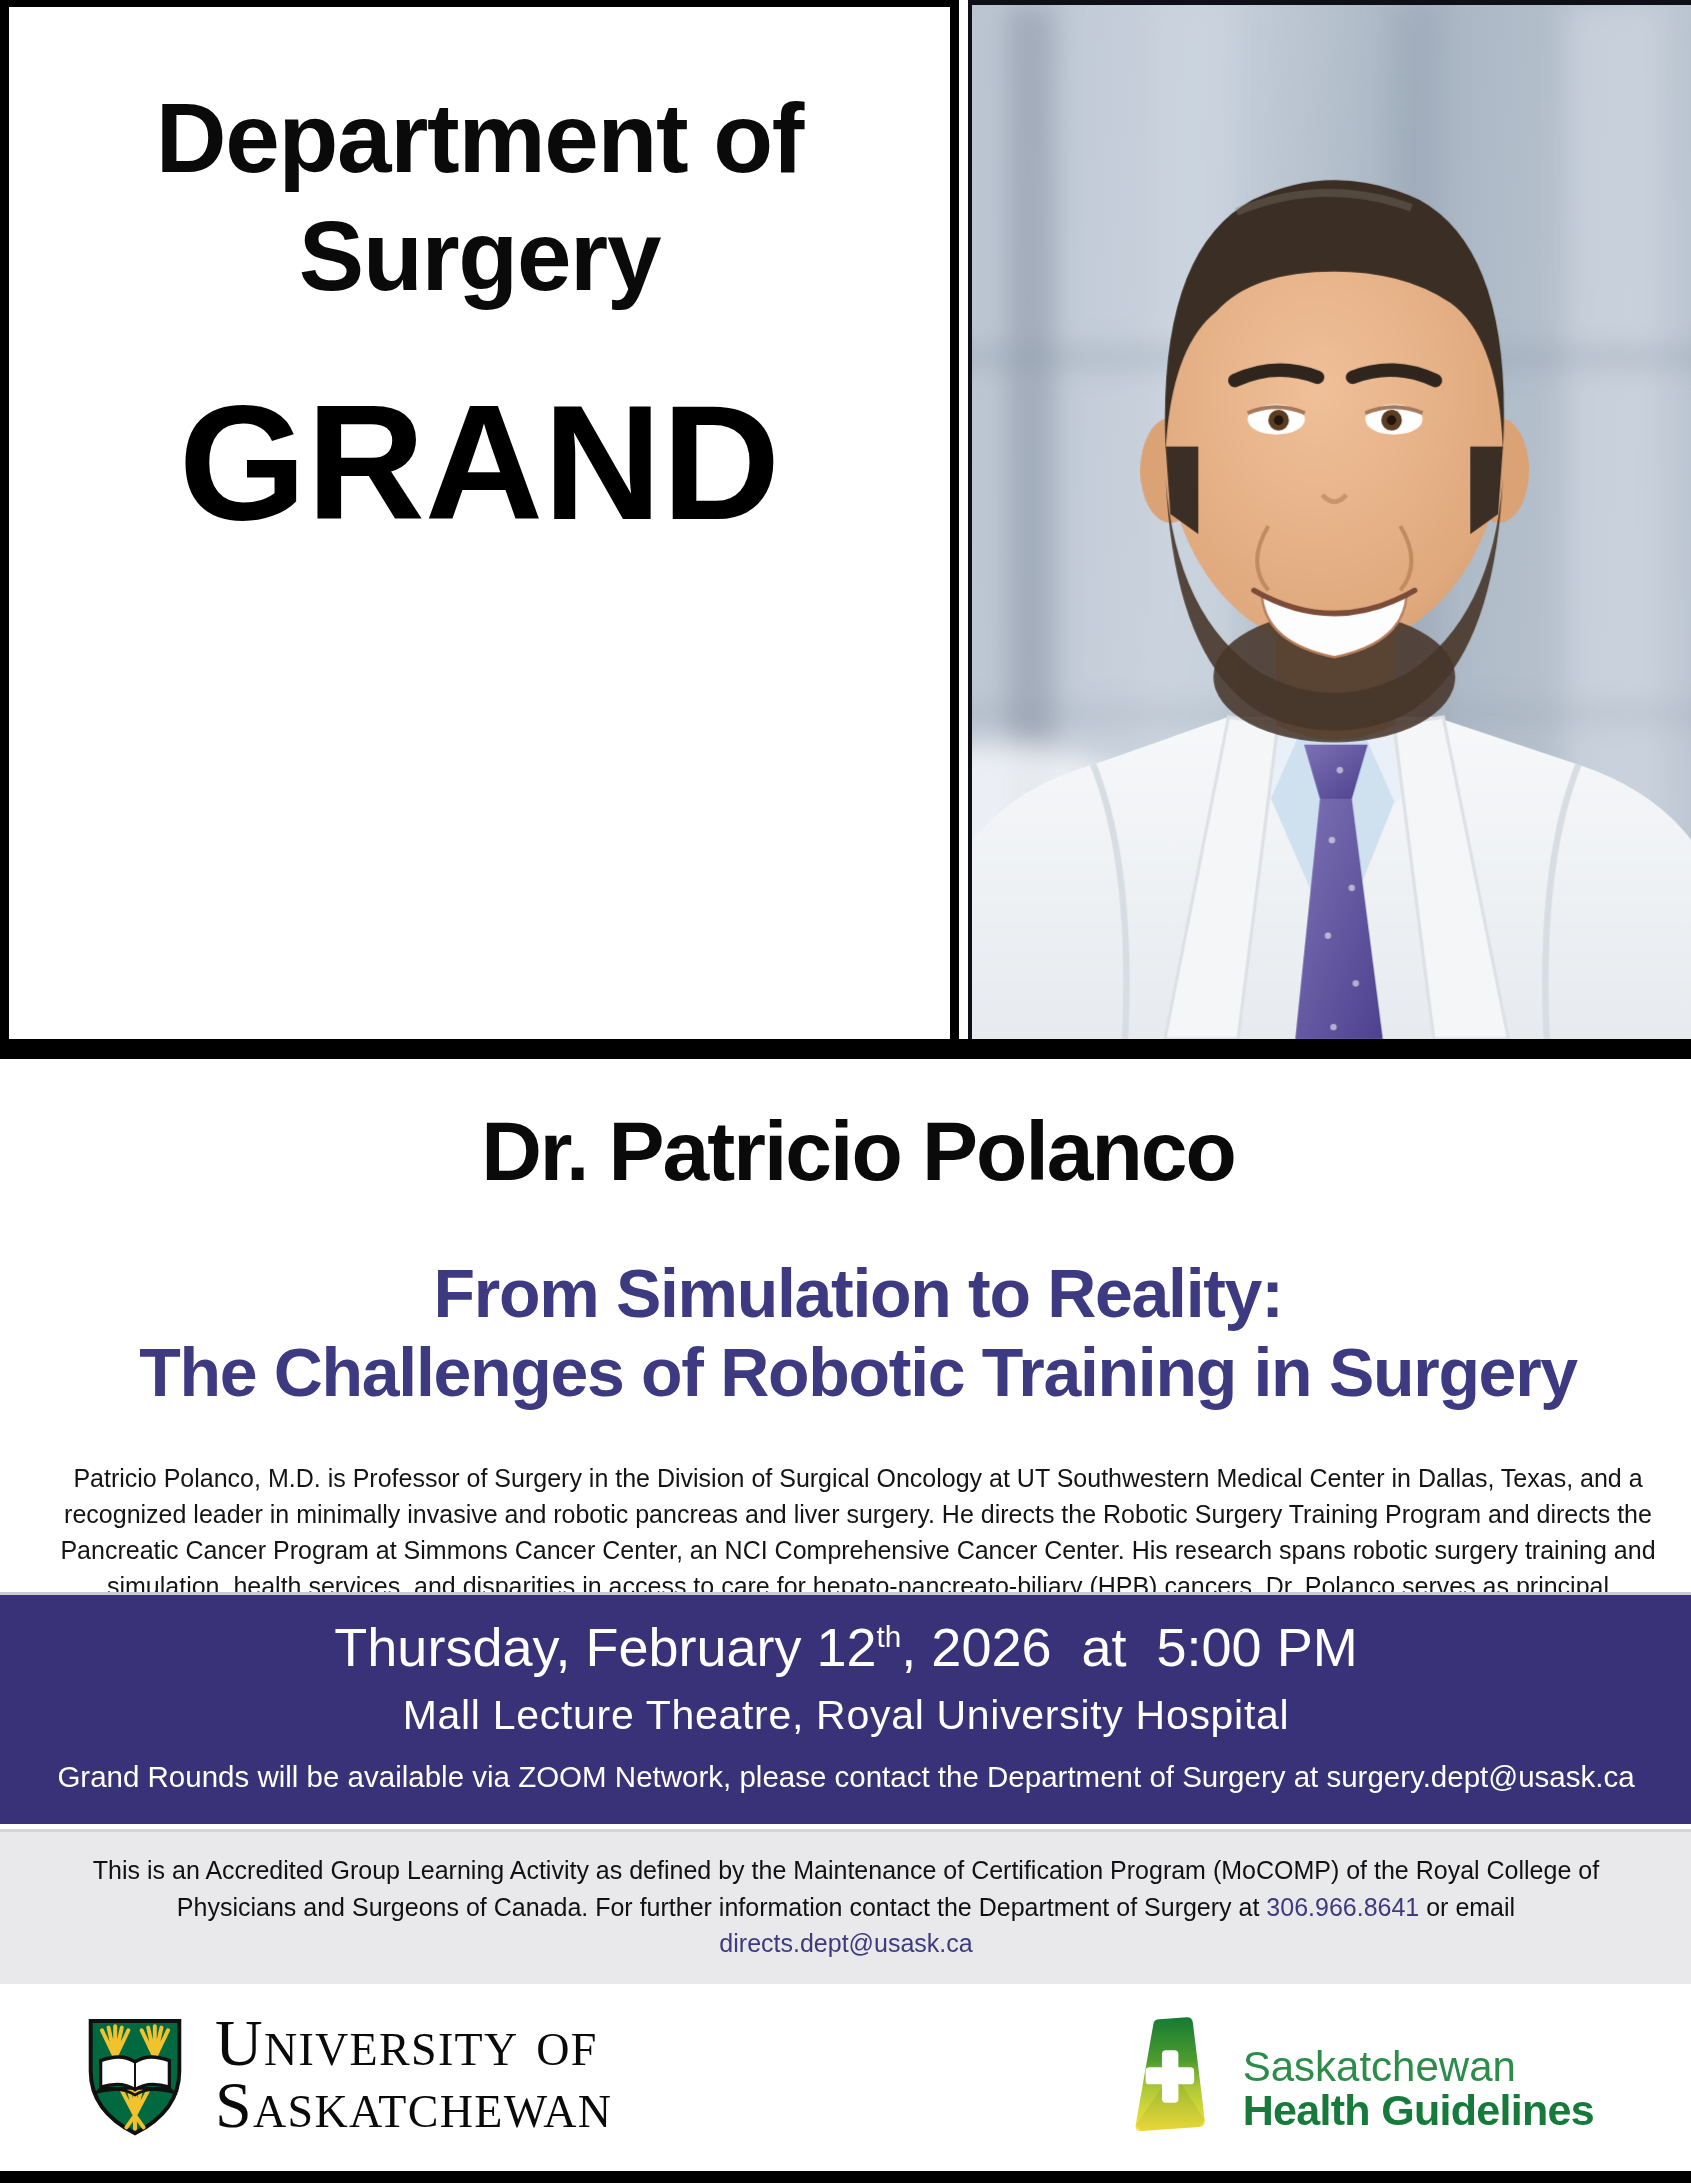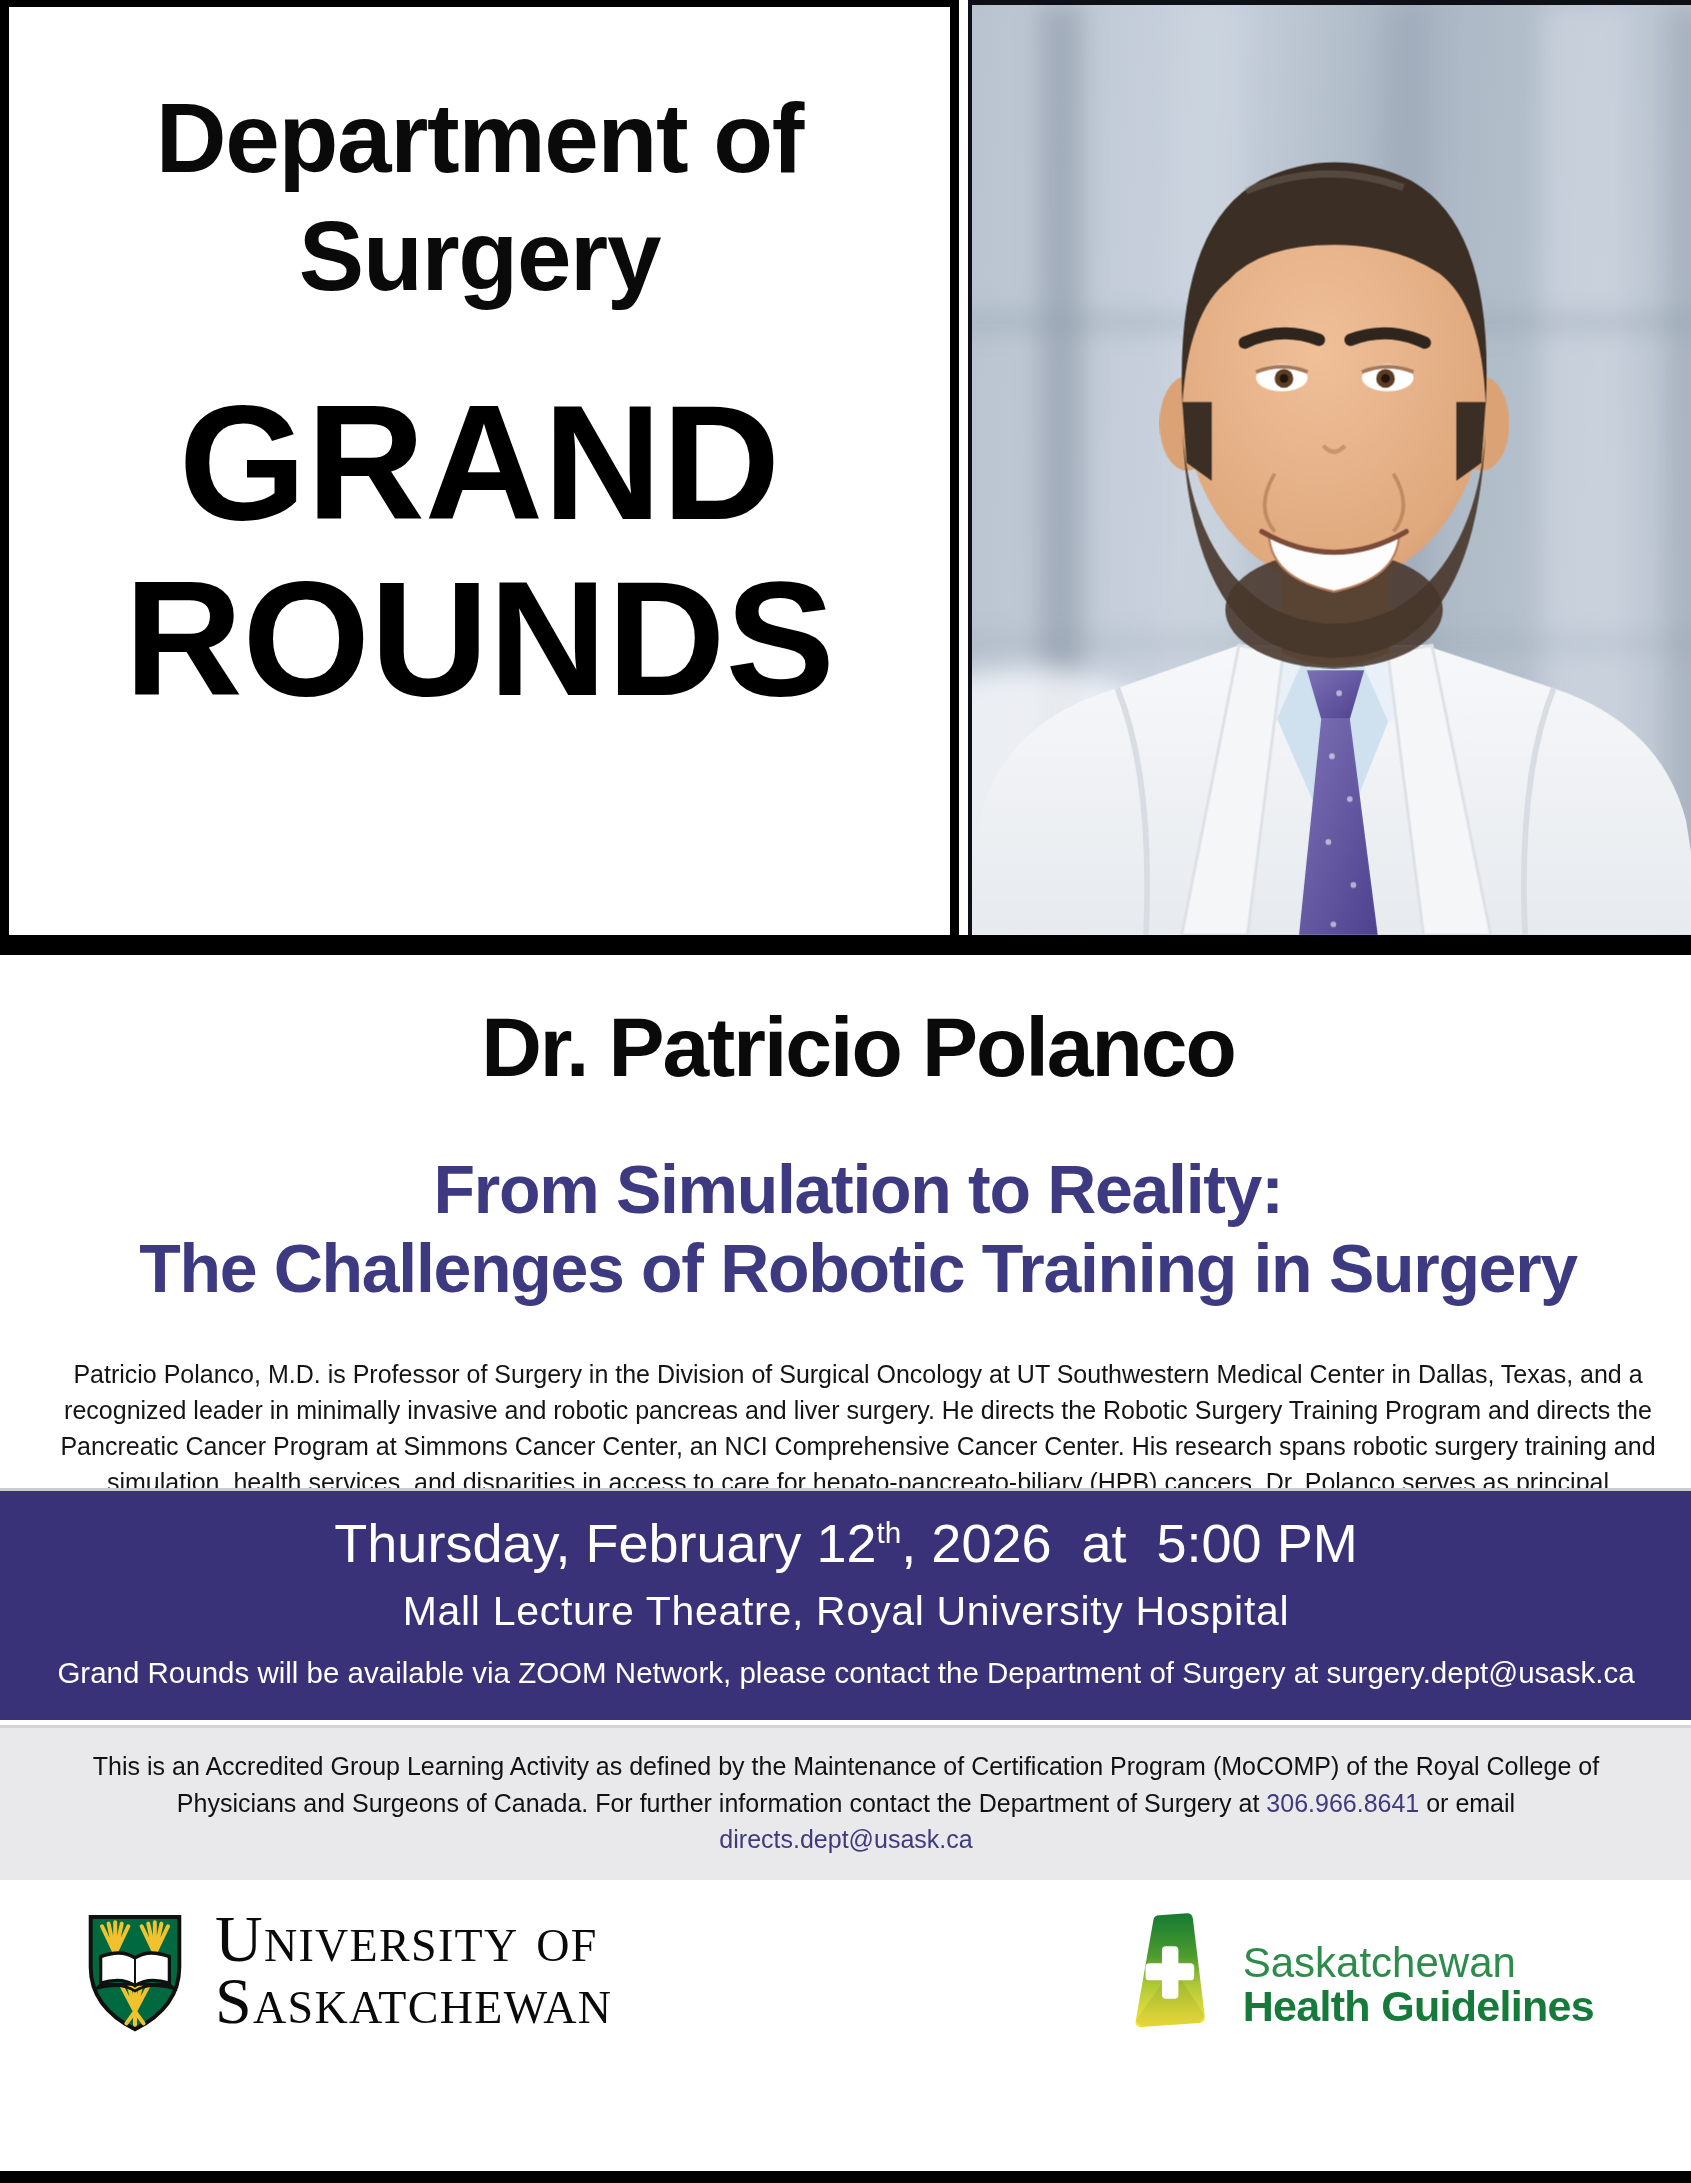--- a/index.html
+++ b/index.html
@@ -13,21 +13,21 @@
   html,body{margin:0;padding:0;background:#ffffff;}
   .poster{
     position:relative;
     width:1692px;height:2183px;
     background:#ffffff;
     overflow:hidden;
     font-family:"Liberation Sans", sans-serif;
     color:#0a0a0a;
   }
   
-  .top{display:flex;height:935px;}
+  .top{display:flex;height:1039px;}
   .title-box{
     box-sizing:border-box;width:959px;flex:0 0 959px;
     border:9.2px solid #000;border-top-width:7.9px;border-bottom:none;
     background:#fff;text-align:center;padding-top:73px;
   }
   .dept{font-size:98px;font-weight:bold;line-height:1.2;letter-spacing:-1.3px;color:#0a0a0a;}
   .grand{margin-top:60px;font-size:164px;font-weight:bold;line-height:1.07;color:#000;}
   .photo-wrap{
     flex:1;margin-left:9.2px;
     border-top:5.2px solid #0f0f18;border-left:4.6px solid #0f0f18;
@@ -78,21 +78,20 @@
 <div class="poster">
 
   <div class="top">
     <div class="title-box">
       <div class="dept">
         <div>Department of</div>
         <div>Surgery</div>
       </div>
       <div class="grand">
         <div>GRAND</div>
-        <div>ROUNDS</div>
       </div>
     </div>
 
     <div class="photo-wrap">
 
       <svg viewBox="0 0 1100 1300" preserveAspectRatio="xMidYMid slice">
         <defs>
           <linearGradient id="bgGrad" x1="0" y1="0" x2="1" y2="0.08">
             <stop offset="0" stop-color="#b6c1ce"></stop>
             <stop offset="0.35" stop-color="#c9d2dd"></stop>

